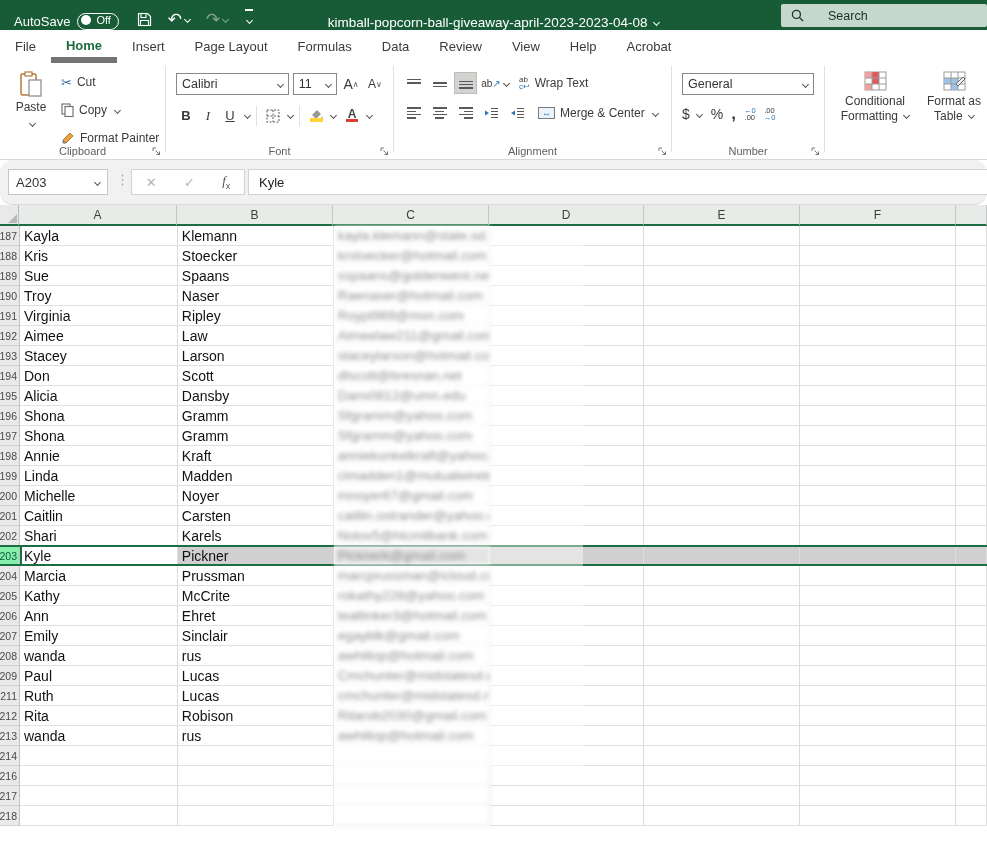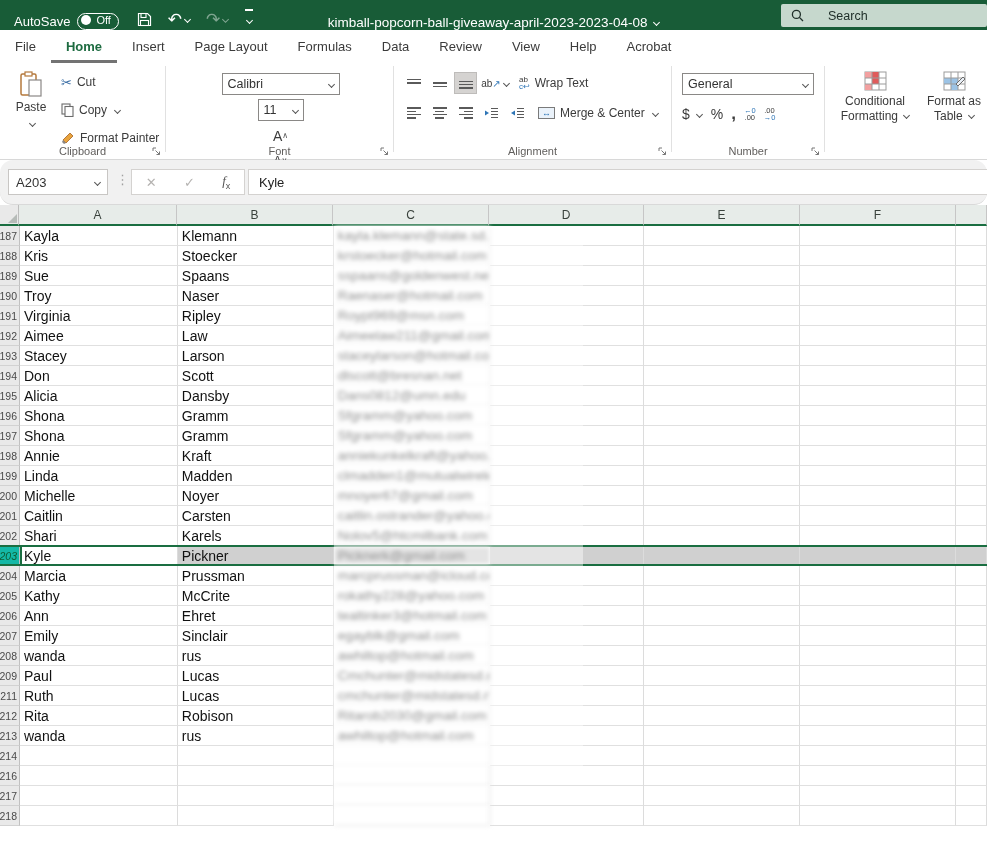--- a/index.html
+++ b/index.html
@@ -29,42 +29,42 @@
   .searchbox { position:absolute; left:781px; top:4px; width:206px; height:23px;
     background:#c6d8cd; border-radius:2px; display:flex; align-items:center; padding-left:10px; gap:24px; }
   .searchbox input { border:none; outline:none; background:transparent; font-size:12.5px;
     color:#1f2b24; font-family:"Liberation Sans",sans-serif; width:120px; }
   .searchbox input::placeholder { color:#20302a; opacity:1; }
 
   
   .tabbar { position:absolute; left:0; top:30px; width:987px; height:33px; background:#fff;
     display:flex; align-items:stretch; padding-left:0; }
   .tab { padding:0 15px; display:flex; align-items:center; font-size:13px; color:#3b3b3b; cursor:default; }
-  .tab.active { color:#1d6b40; font-weight:700; border-bottom:3px solid #737373; padding-top:3px; }
+  .tab.active { color:#1d6b40; font-weight:700; border-bottom:6px solid #737373; padding-top:3px; }
 
   
   .ribbon { position:absolute; left:0; top:63px; width:987px; height:97px; background:#fff;
     border-bottom:1px solid #d8d8d8; display:flex; }
   .grp { position:relative; height:100%; }
   .grp-foot { position:absolute; bottom:2px; left:0; right:0; text-align:center;
     font-size:11px; color:#605e5c; }
   .launcher { position:absolute; right:4px; bottom:3px; }
   .vsep { width:1px; height:86px; background:#e1e1e1; margin-top:3px; }
   .ribbon .lbl { font-size:12px; color:#3b3b3b; }
   .btn-sm { display:flex; align-items:center; gap:5px; height:22px; padding:0 3px; }
   .combo { border:1px solid #8a8886; background:#fff; height:22px; display:flex;
     align-items:center; justify-content:space-between; padding:0 5px; font-size:12.5px; color:#333; }
 
   .grp-clipboard { width:165px; }
   .paste-big { position:absolute; left:10px; top:8px; width:42px; text-align:center; }
   .paste-big .lbl { display:block; margin-top:2px; }
   .clip-col { position:absolute; left:58px; top:8px; display:flex; flex-direction:column; gap:6px; }
 
   .grp-font { width:227px; padding:10px 8px 0 10px; }
-  .font-row1 { display:flex; gap:4px; align-items:center;flex-direction:column; }
+  .font-row1 { display:flex; gap:4px; align-items:center; }
   .font-row2 { display:flex; gap:2px; align-items:center; margin-top:10px; }
   .fbtn { min-width:20px; height:21px; display:flex; align-items:center; justify-content:center;
     font-size:13px; color:#3b3b3b; }
   .bold { font-weight:700; }
   .italic { font-style:italic; font-family:"Liberation Serif",serif; }
   .underl { text-decoration:underline; }
   .colorbar { display:block; height:3.5px; margin-top:-1px; }
   .mini-sep { width:1px; height:20px; background:#e1e1e1; margin:0 4px; }
 
   .grp-align { width:277px; padding:8px 6px 0 8px; }
@@ -123,21 +123,21 @@
   .rowhead { width:20px; background:#e9e9e9; border-right:1px solid #c1c1c1;
     border-bottom:1px solid #d2d2d2; font-size:10.5px; color:#4a4a4a; display:flex;
     align-items:center; justify-content:flex-end; padding-right:2px; }
   .cell { border-right:1px solid #dcdcdc; border-bottom:1px solid #e0e0e0; font-size:14px;
     color:#111; display:flex; align-items:center; padding-left:4px; overflow:hidden;
     white-space:nowrap; background:#fff; }
   .email { filter:blur(2.3px); color:#3a3a3a; font-size:13.5px; }
   .row.selected { position:relative; z-index:2; border-top:2px solid #1a6e41; border-bottom:2px solid #1a6e41; height:21px; margin-top:-1px; }
   .row.selected .cell { background:#d0d0d0; border-bottom:none; }
   .row.selected .cell.col-a { background:#fff; border-left:2px solid #1a6e41; padding-left:2px; }
-  .row.selected .rowhead { background:#14b8a6; color:#0e5c33; border-bottom:none;font-style:italic; }
+  .row.selected .rowhead { background:#86efac; color:#0e5c33; border-bottom:none; }
   .haze { position:absolute; left:334px; top:0px; width:249px; height:540px;
     background:rgba(255,255,255,.42); pointer-events:none; z-index:3; }
 
   svg { display:block; }
 </style>
 </head>
 <body>
 
 <div class="titlebar">
   <div class="autosave">

